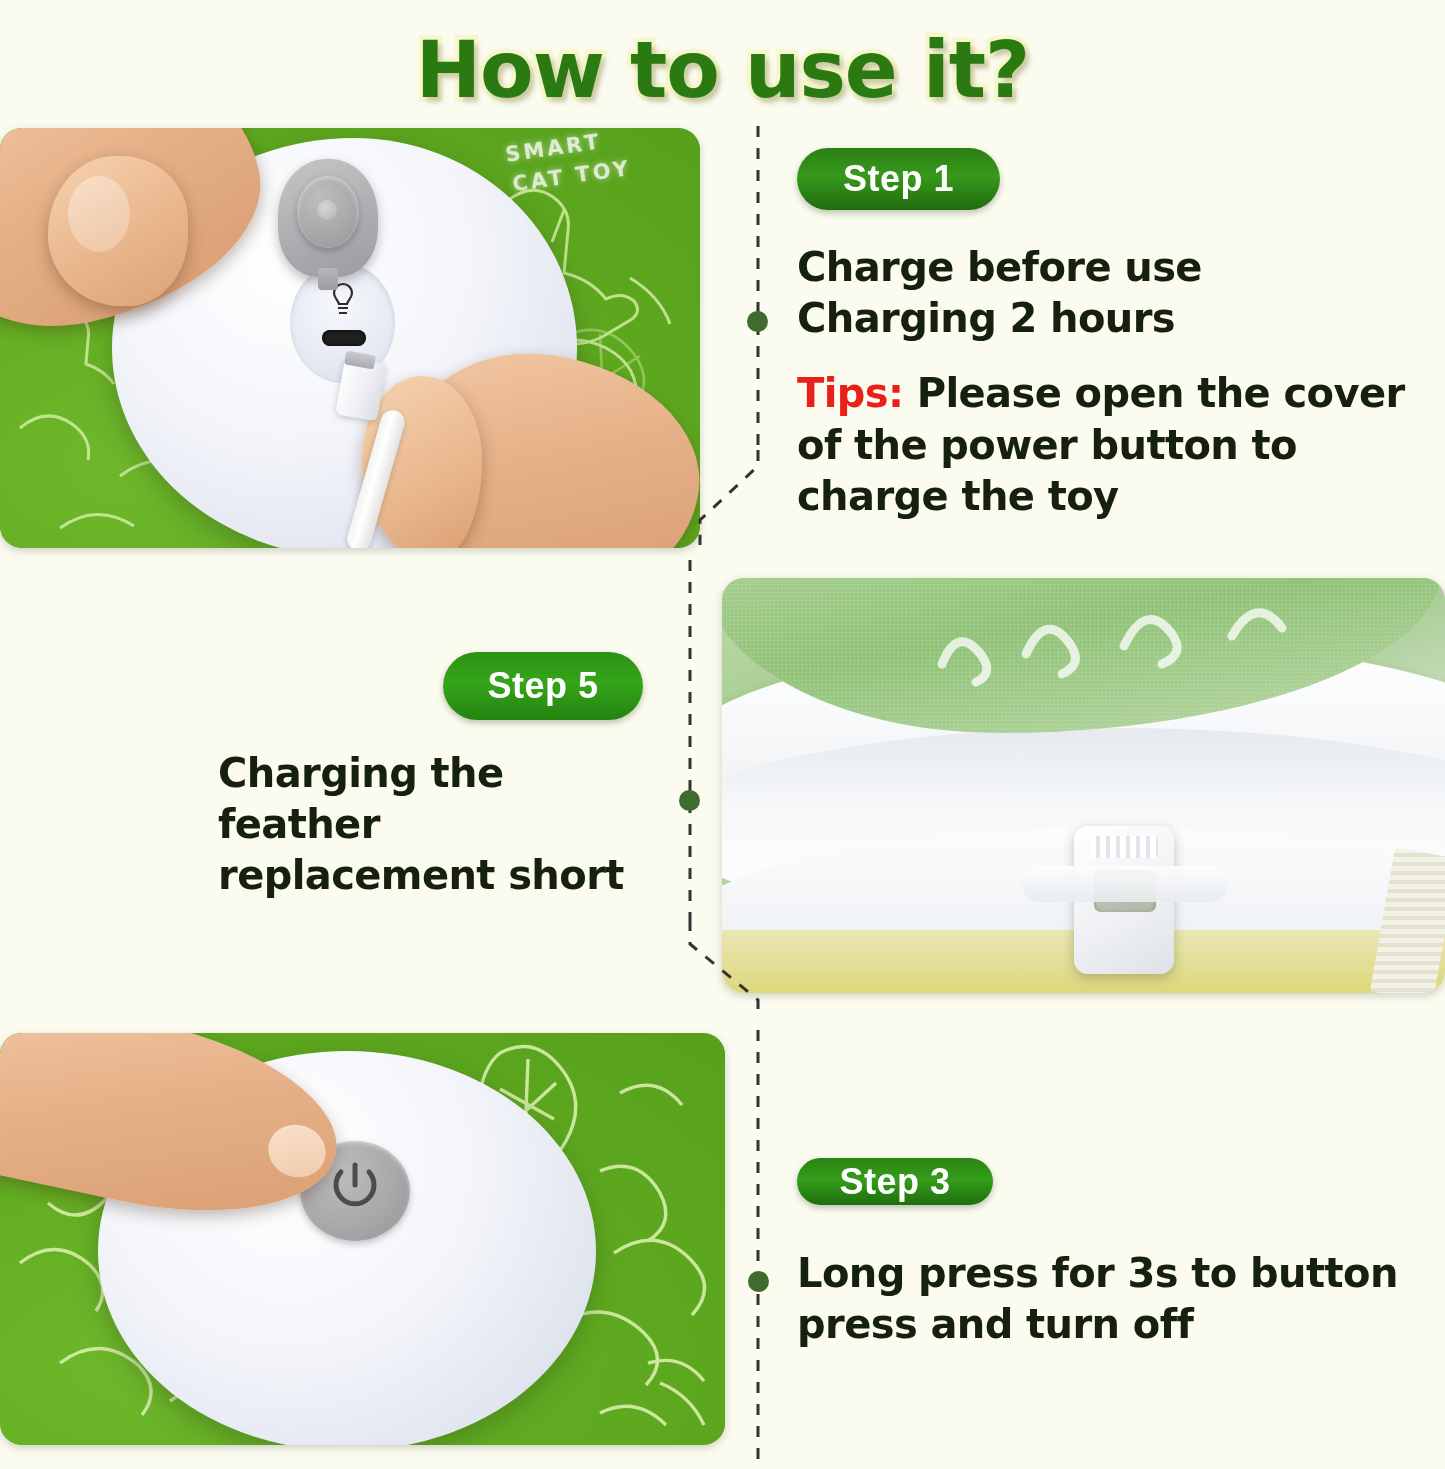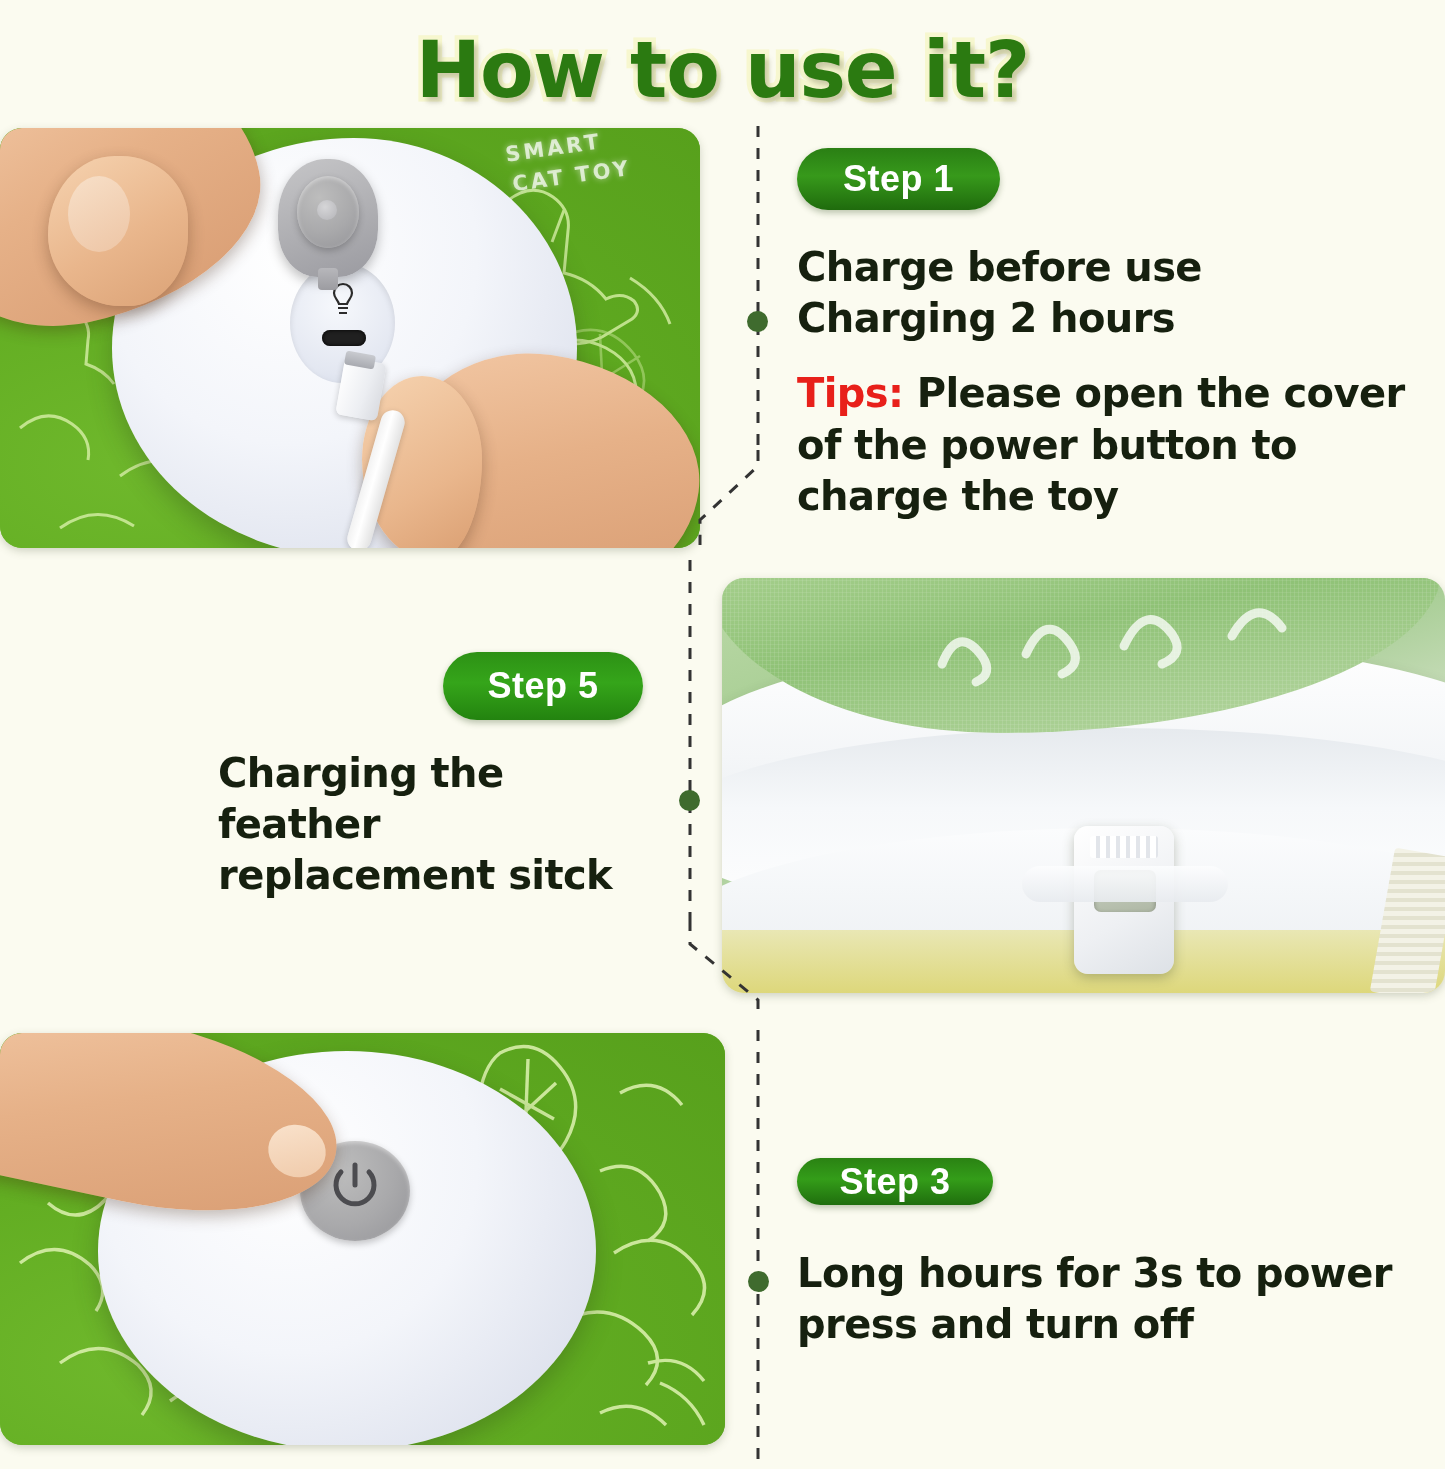--- a/index.html
+++ b/index.html
@@ -327,19 +327,19 @@
   <div>Charge before use</div>
   <div>Charging 2 hours</div>
   <div class="tips-block">
     <span class="tips-label">Tips:</span>
     <span>Please open the cover of the power button to charge the toy</span>
   </div>
 </div>
 
 <div class="step-text" id="text-step-2">
   <div>Charging the feather</div>
-  <div>replacement sitck</div>
+  <div>replacement short</div>
 </div>
 
 <div class="step-text" id="text-step-3">
-  <div>Long hours for 3s to power</div>
+  <div>Long press for 3s to button</div>
   <div>press and turn off</div>
 </div>
 
 </body></html>

